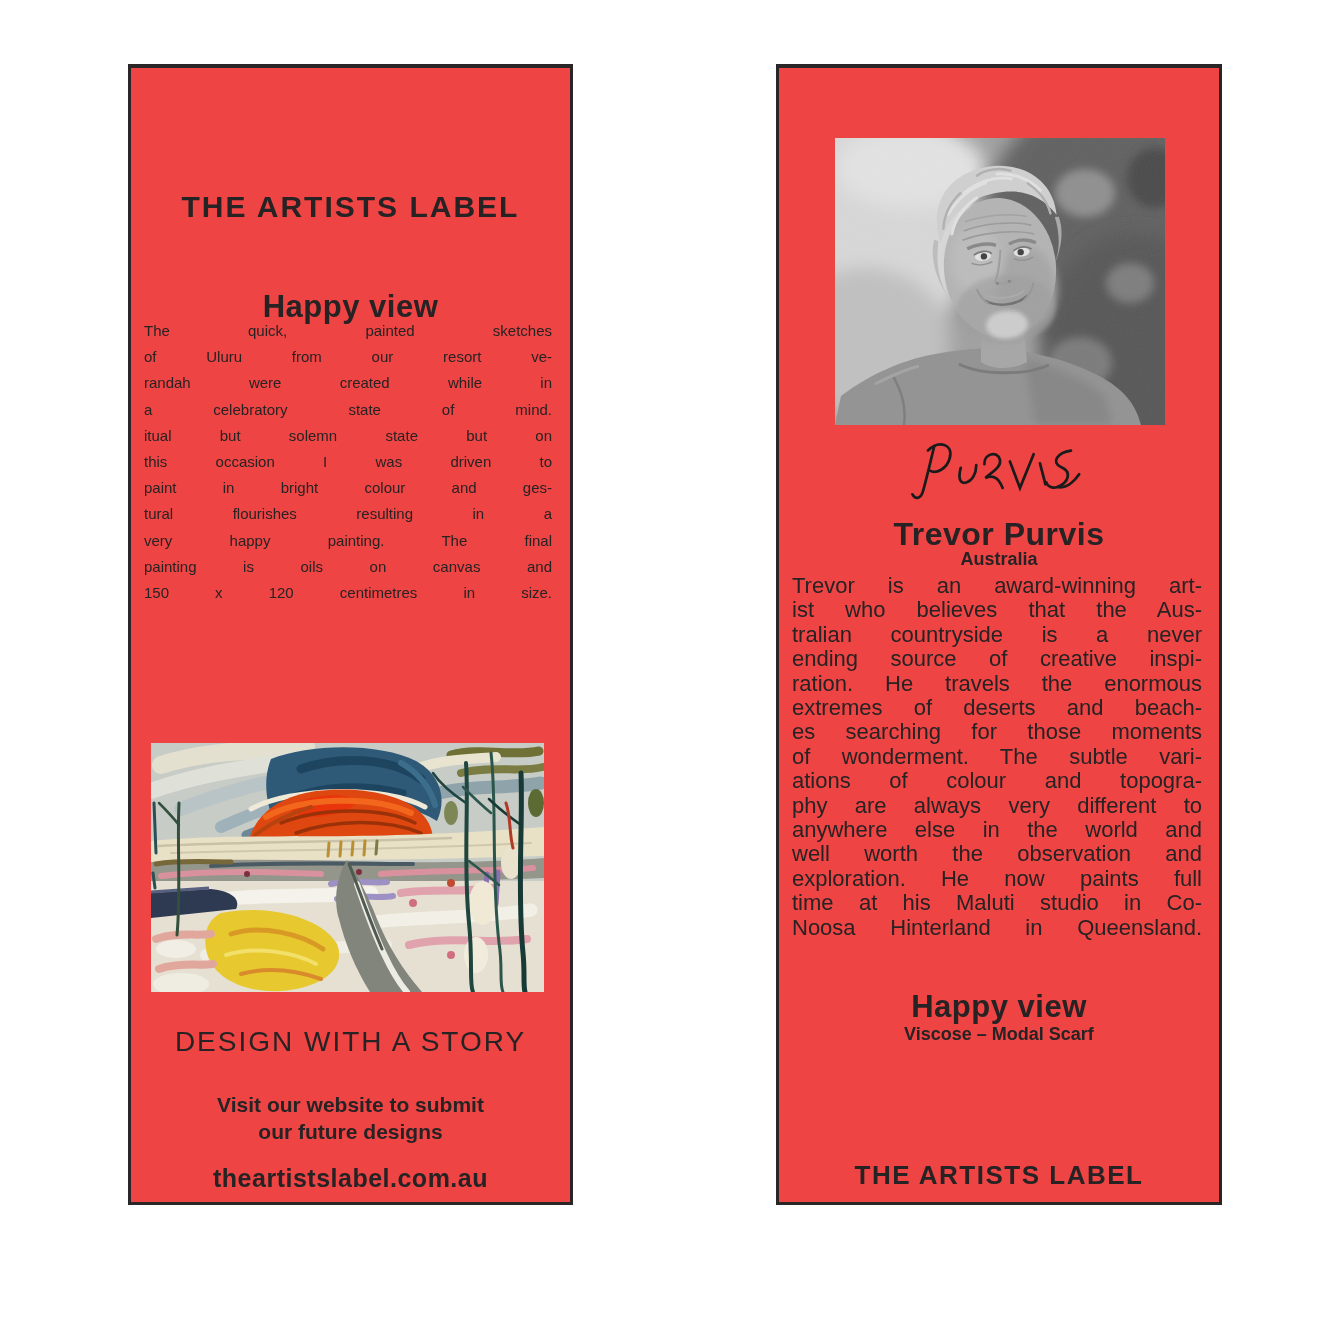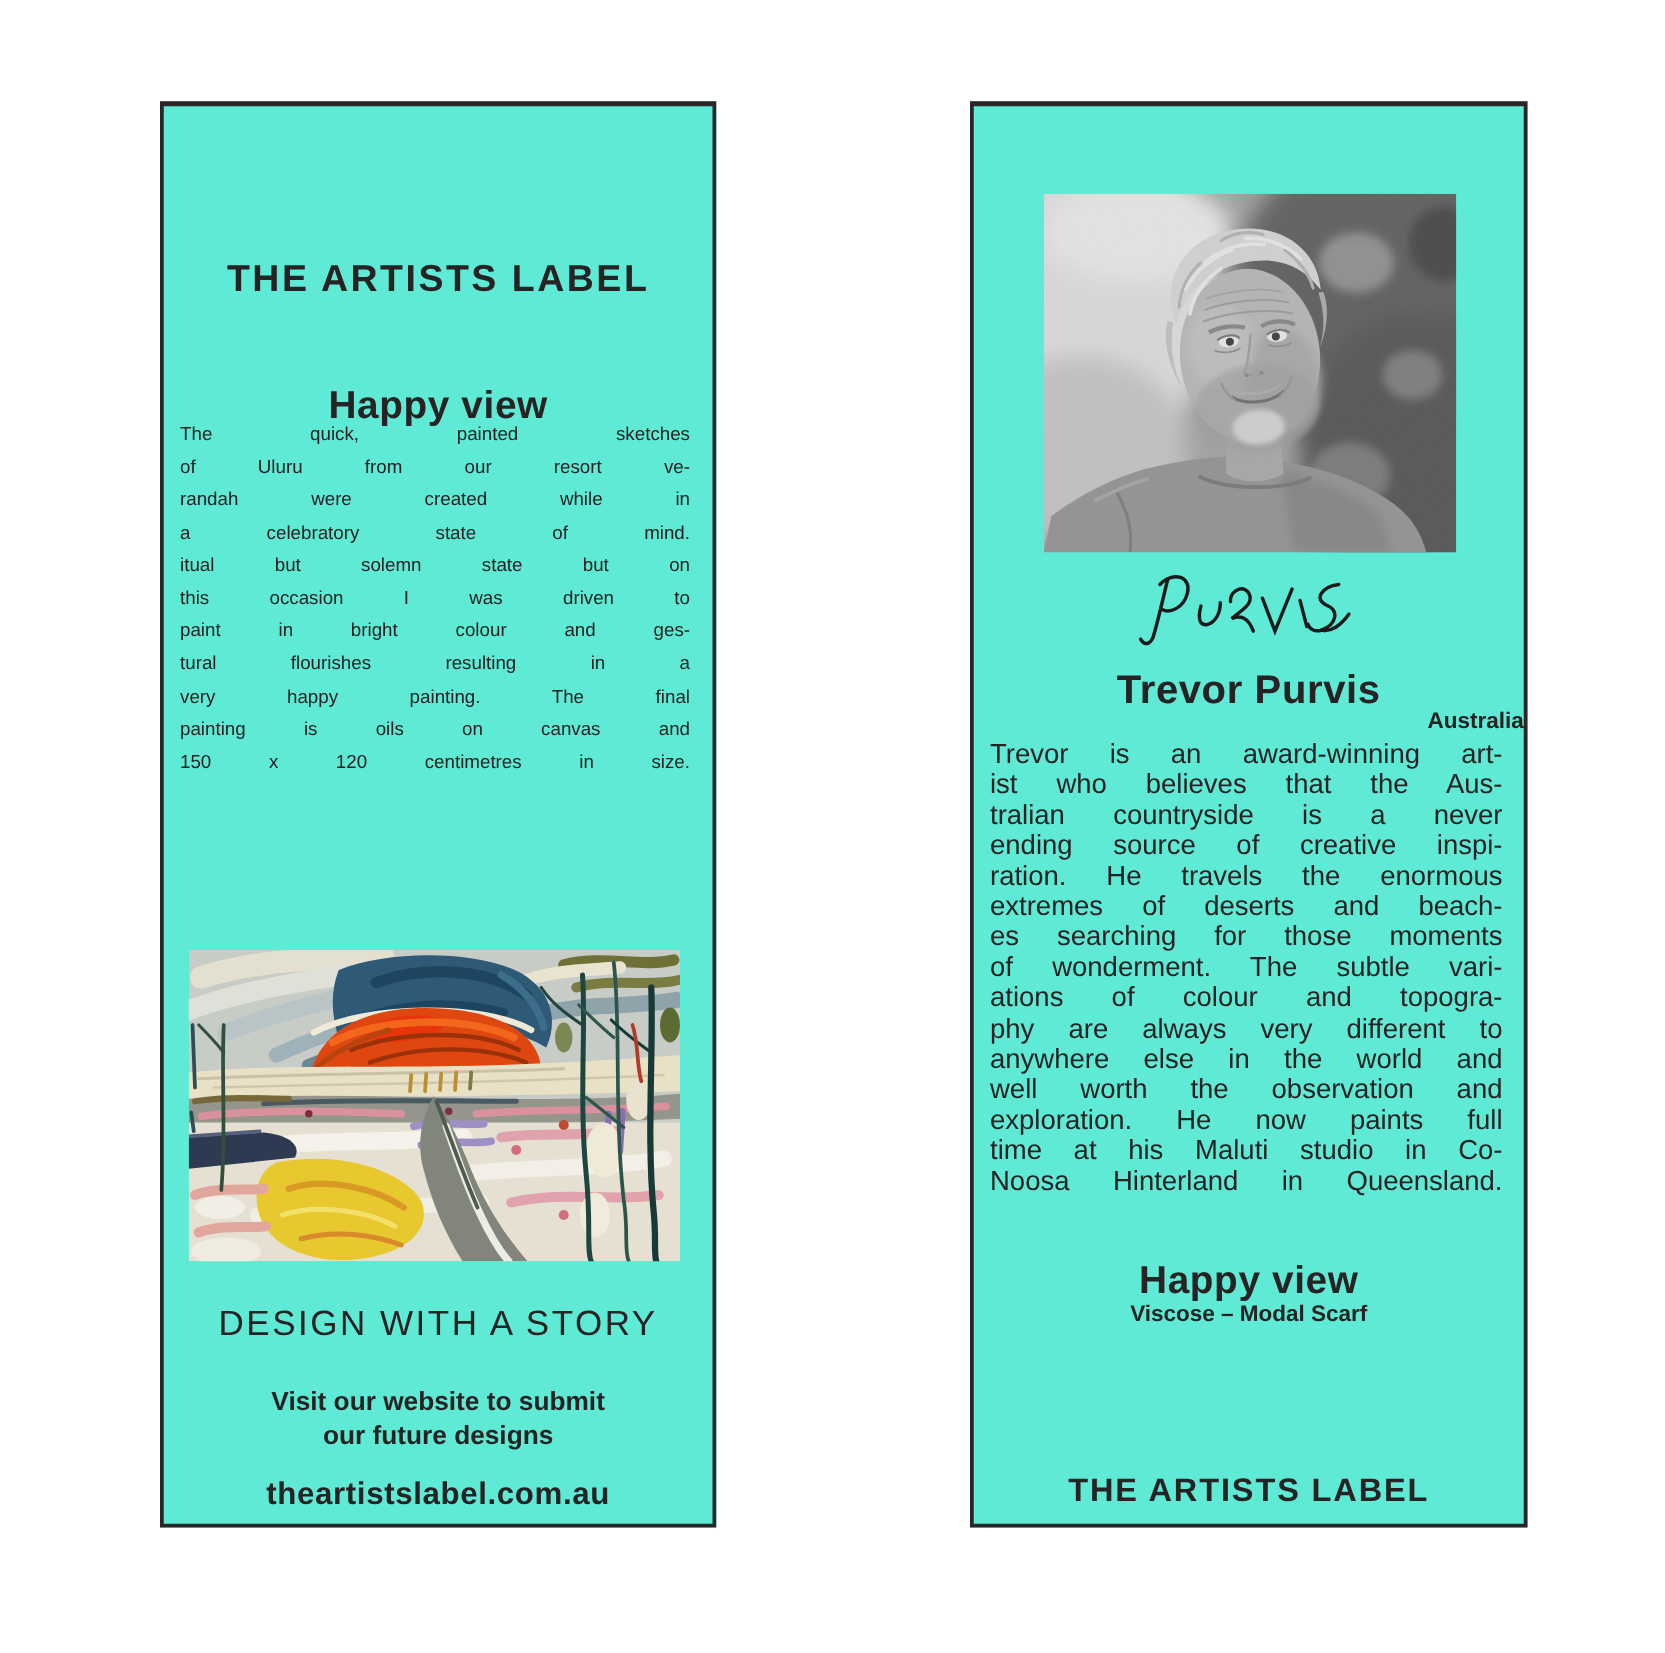--- a/index.html
+++ b/index.html
@@ -10,24 +10,23 @@
   html,body{background:#ffffff;}
   body{
     position:relative;
     width:1332px;height:1322px;
     font-family:"Liberation Sans", sans-serif;
     color:var(--text);
     overflow:hidden;
   }
   .panel{
     position:absolute;top:64px;height:1141px;
-    background:#5eead4;
+    background:#ef4444;
     border:3px solid var(--border);
     border-top-width:4px;
-    margin-top:17px;
   }
   .panel.left{left:128px;width:445px;}
   .panel.right{left:776px;width:446px;}
 
   .abs{position:absolute;left:0;right:0;}
   .center{text-align:center;}
 
   
   .lp-title{top:122px;font-size:30px;font-weight:bold;letter-spacing:2px;}
   .lp-design-title{top:221px;font-size:31px;font-weight:bold;letter-spacing:.5px;}
@@ -38,21 +37,21 @@
   .lp-tagline{top:958px;font-size:28px;font-weight:normal;letter-spacing:2px;}
   .lp-cta{top:1023px;font-size:21px;line-height:27px;font-weight:bold;}
   .lp-site{top:1096px;font-size:25px;font-weight:bold;letter-spacing:.5px;}
 
   
   .rp-photo{position:absolute;top:70px;left:56px;width:330px;height:287px;overflow:hidden;}
   .rp-photo svg{display:block;width:100%;height:100%;}
   .rp-sig{position:absolute;top:368px;left:50%;transform:translateX(-50%);width:195px;height:82px;}
   .rp-sig svg{display:block;width:100%;height:100%;}
   .rp-name{top:448px;font-size:32px;font-weight:bold;letter-spacing:.5px;}
-  .rp-country{top:481px;font-size:18px;font-weight:bold;text-align:right;}
+  .rp-country{top:481px;font-size:18px;font-weight:bold;}
   .rp-bio{top:506px;left:13px;right:17px;font-size:22px;line-height:24.4px;}
   .rp-design-title{top:921px;font-size:31px;font-weight:bold;letter-spacing:.5px;}
   .rp-product{top:956px;font-size:18px;font-weight:bold;}
   .rp-brand{top:1092px;font-size:26px;font-weight:bold;letter-spacing:1.5px;}
 </style>
 </head>
 <body>
 
 <section class="panel left">
   <h1 class="abs center lp-title">THE ARTISTS LABEL</h1>

